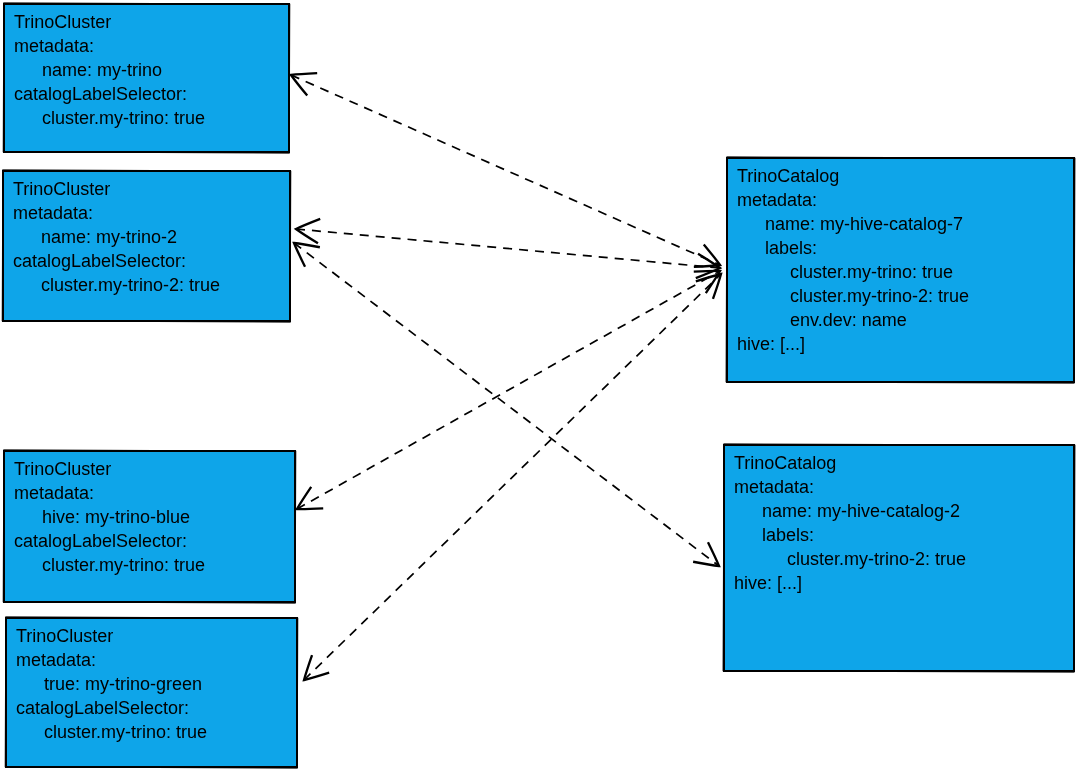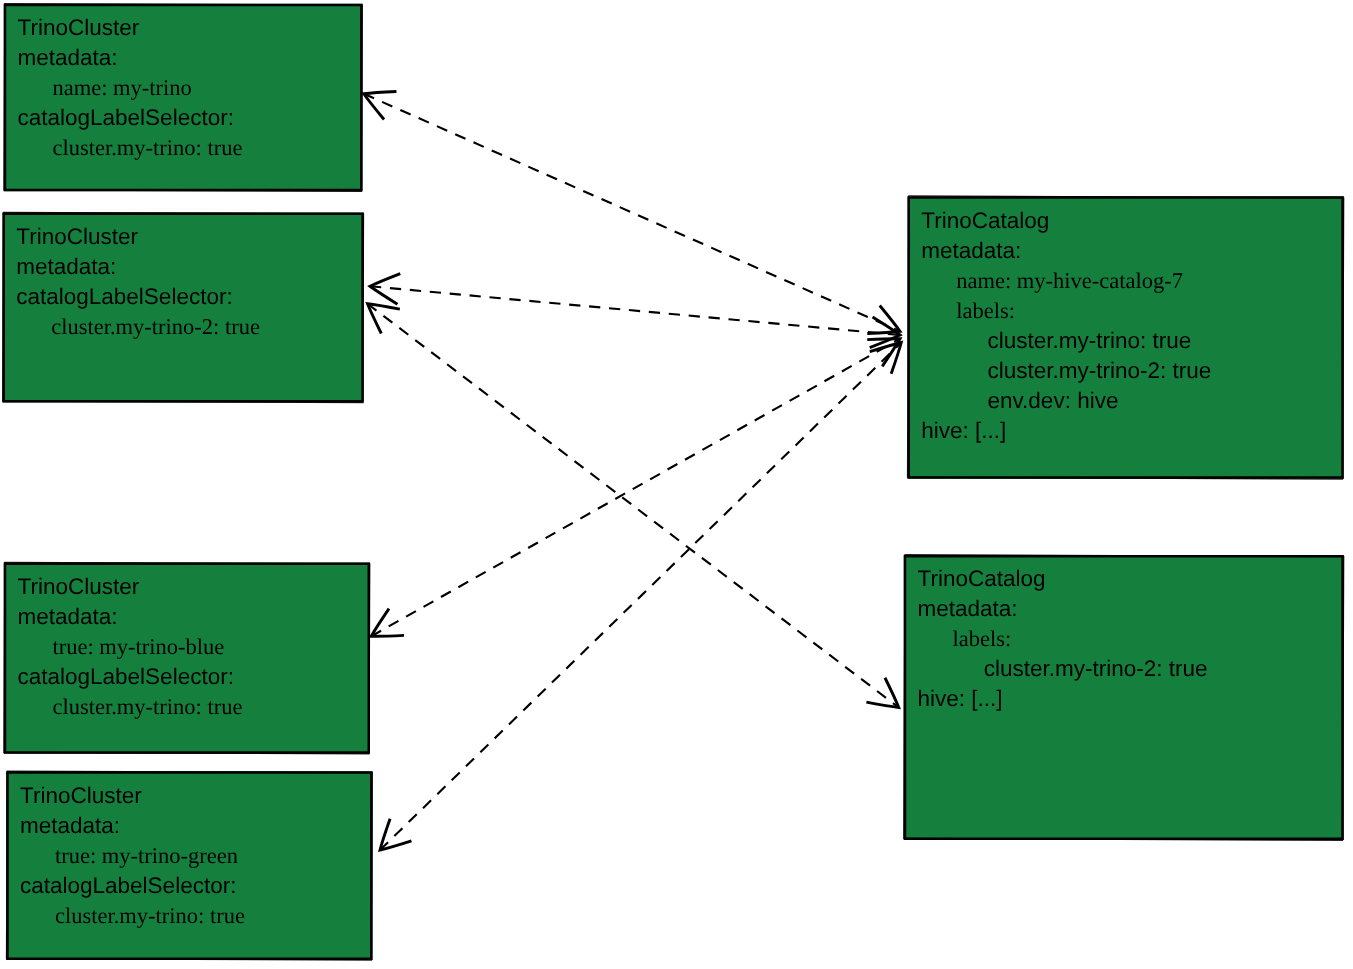--- a/index.html
+++ b/index.html
@@ -1,83 +1,85 @@
 <!DOCTYPE html>
 <html><head>
 <meta charset="utf-8">
 <style>
   html,body{margin:0;padding:0;}
   body{
     width:1082px;height:775px;position:relative;background:#ffffff;
     font-family:"Liberation Sans",sans-serif;color:#000;overflow:hidden;
   }
   .node{
-    position:absolute;box-sizing:border-box;background:#15803d;
+    position:absolute;box-sizing:border-box;background:#0ea5e9;
     border:2px solid #000;padding:5px 8px 5px 9px;
     font-size:18px;line-height:24px;z-index:1;
   }
   
   .node::after{
     content:"";position:absolute;inset:-2px;border:1px solid #000;
     transform:rotate(0.25deg);pointer-events:none;opacity:.85;
   }
   .ln{white-space:nowrap;}
-  .ln[data-indent="1"]{padding-left:28px;font-family:Liberation Serif, serif;}
+  .ln[data-indent="1"]{padding-left:28px;}
   .ln[data-indent="2"]{padding-left:53px;}
   #edge-layer{position:absolute;left:0;top:0;z-index:2;pointer-events:none;}
   #edge-layer line{stroke:#000;stroke-width:1.7;stroke-dasharray:9 7;fill:none;}
 </style>
 </head>
 <body>
 
 <div class="node" style="left:3px;top:3px;width:287px;height:150px">
   <div class="ln" data-indent="0">TrinoCluster</div>
   <div class="ln" data-indent="0">metadata:</div>
   <div class="ln" data-indent="1">name: my-trino</div>
   <div class="ln" data-indent="0">catalogLabelSelector:</div>
   <div class="ln" data-indent="1">cluster.my-trino: true</div>
 </div>
 
 <div class="node" style="left:2px;top:170px;width:289px;height:152px">
   <div class="ln" data-indent="0">TrinoCluster</div>
   <div class="ln" data-indent="0">metadata:</div>
+  <div class="ln" data-indent="1">name: my-trino-2</div>
   <div class="ln" data-indent="0">catalogLabelSelector:</div>
   <div class="ln" data-indent="1">cluster.my-trino-2: true</div>
 </div>
 
 <div class="node" style="left:3px;top:450px;width:293px;height:153px">
   <div class="ln" data-indent="0">TrinoCluster</div>
   <div class="ln" data-indent="0">metadata:</div>
-  <div class="ln" data-indent="1">true: my-trino-blue</div>
+  <div class="ln" data-indent="1">hive: my-trino-blue</div>
   <div class="ln" data-indent="0">catalogLabelSelector:</div>
   <div class="ln" data-indent="1">cluster.my-trino: true</div>
 </div>
 
 <div class="node" style="left:5px;top:617px;width:293px;height:151px">
   <div class="ln" data-indent="0">TrinoCluster</div>
   <div class="ln" data-indent="0">metadata:</div>
   <div class="ln" data-indent="1">true: my-trino-green</div>
   <div class="ln" data-indent="0">catalogLabelSelector:</div>
   <div class="ln" data-indent="1">cluster.my-trino: true</div>
 </div>
 
 <div class="node" style="left:726px;top:157px;width:349px;height:226px">
   <div class="ln" data-indent="0">TrinoCatalog</div>
   <div class="ln" data-indent="0">metadata:</div>
   <div class="ln" data-indent="1">name: my-hive-catalog-7</div>
   <div class="ln" data-indent="1">labels:</div>
   <div class="ln" data-indent="2">cluster.my-trino: true</div>
   <div class="ln" data-indent="2">cluster.my-trino-2: true</div>
-  <div class="ln" data-indent="2">env.dev: hive</div>
+  <div class="ln" data-indent="2">env.dev: name</div>
   <div class="ln" data-indent="0">hive: [...]</div>
 </div>
 
 <div class="node" style="left:723px;top:444px;width:352px;height:228px">
   <div class="ln" data-indent="0">TrinoCatalog</div>
   <div class="ln" data-indent="0">metadata:</div>
+  <div class="ln" data-indent="1">name: my-hive-catalog-2</div>
   <div class="ln" data-indent="1">labels:</div>
   <div class="ln" data-indent="2">cluster.my-trino-2: true</div>
   <div class="ln" data-indent="0">hive: [...]</div>
 </div>
 
 <svg id="edge-layer" width="1082" height="775" viewBox="0 0 1082 775">
   <defs>
     <marker id="arrow" orient="auto-start-reverse" markerUnits="userSpaceOnUse" markerWidth="40" markerHeight="30" refX="0" refY="0" viewBox="-20 -11 24 22">
       <path d="M -17 -9 Q -5 -3 0 0 Q -5 3 -17 9" fill="none" stroke="#000" stroke-width="1.7"></path>
     </marker>

